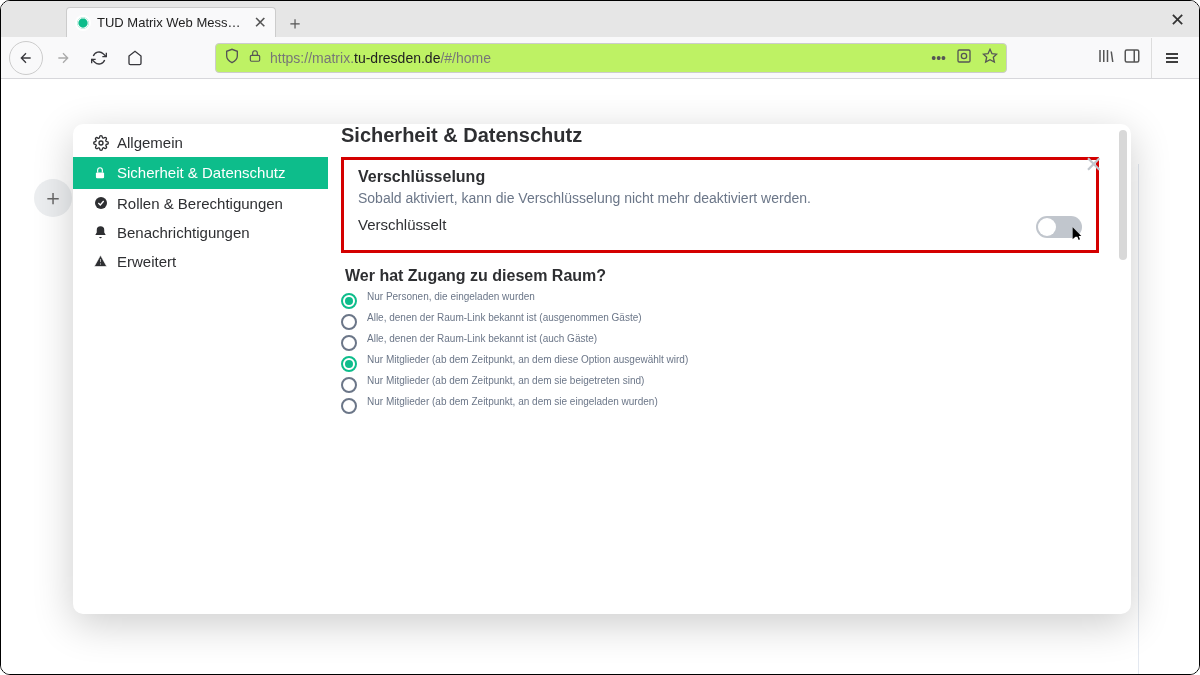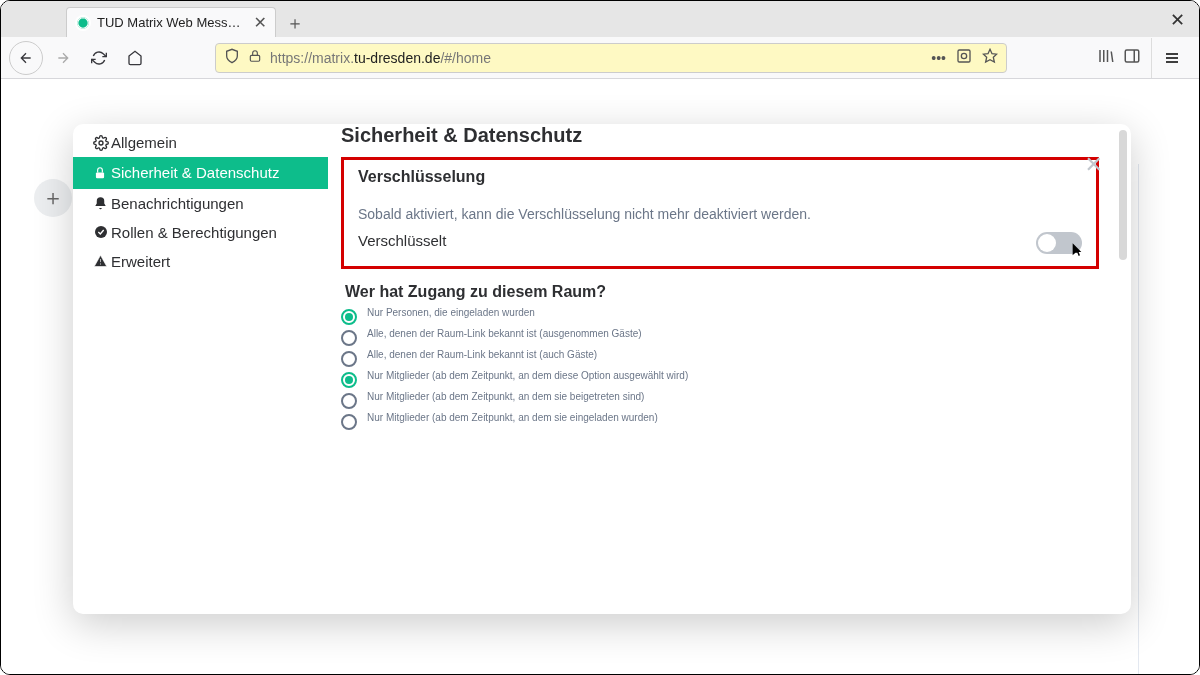--- a/index.html
+++ b/index.html
@@ -77,21 +77,21 @@
   .nav-btn.disabled { color: #aaa; }
   .nav-btn.back {
     border: 1px solid #ccc;
     border-radius: 50%;
     width: 34px; height: 34px;
   }
   .url-bar {
     flex: 1;
     height: 30px;
     margin: 0 80px 0 60px;
-    background: #fef9c3;
+    background: #bef264;
     border: 1px solid #ccc;
     border-radius: 4px;
     display: flex;
     align-items: center;
     padding: 0 8px;
     gap: 8px;
     font-size: 14px;
   }
   .url-bar .shield, .url-bar .lock { color: #555; }
   .url-text { flex: 1; color: #777; }
@@ -175,21 +175,21 @@
     display: flex;
     height: calc(100% - 70px);
   }
   .sidebar {
     width: 260px;
     padding: 4px 0 0 10px;
   }
   .side-item {
     display: flex;
     align-items: center;
-    gap: 0;
+    gap: 6px;
     padding: 6px 10px;
     font-size: 15px;
     color: #2e2f32;
     cursor: pointer;
     border-radius: 4px;
   }
   .side-item.active {
     background: #0dbd8b;
     color: #fff;
     border-radius: 0;
@@ -213,21 +213,21 @@
   }
   .highlight-box {
     border: 3px solid #d40000;
     padding: 8px 14px 12px 14px;
     margin-bottom: 14px;
   }
   .sub-h {
     font-size: 16px;
     font-weight: 700;
     color: #2e2f32;
-    margin-bottom: 20px;
+    margin-bottom: 4px;
   }
   .desc {
     font-size: 14px;
     color: #6b7688;
     margin-bottom: 10px;
   }
   .toggle-row {
     display: flex;
     justify-content: space-between;
     align-items: flex-start;
@@ -406,34 +406,34 @@
         <span class="icon">
             <svg width="14" height="14" viewBox="0 0 24 24" fill="currentColor">
               <rect x="5" y="11" width="14" height="10" rx="2"></rect>
               <path d="M8 11V7a4 4 0 0 1 8 0v4" stroke="currentColor" stroke-width="2" fill="none"></path>
             </svg>
           </span>
         <span>Sicherheit &amp; Datenschutz</span>
       </div>
       <div class="side-item">
         <span class="icon">
-            <svg width="15" height="15" viewBox="0 0 24 24" fill="currentColor">
-              <path d="M12 2a6 6 0 0 0-6 6v4l-2 3v1h16v-1l-2-3V8a6 6 0 0 0-6-6zM10 19a2 2 0 0 0 4 0"></path>
-            </svg>
-          </span>
-        <span>Benachrichtigungen</span>
-      </div>
-      <div class="side-item">
-        <span class="icon">
             <svg width="16" height="16" viewBox="0 0 24 24" fill="currentColor">
               <circle cx="12" cy="12" r="9"></circle>
               <path d="M8 12l3 3 5-6" stroke="#fff" stroke-width="2" fill="none"></path>
             </svg>
           </span>
         <span>Rollen &amp; Berechtigungen</span>
+      </div>
+      <div class="side-item">
+        <span class="icon">
+            <svg width="15" height="15" viewBox="0 0 24 24" fill="currentColor">
+              <path d="M12 2a6 6 0 0 0-6 6v4l-2 3v1h16v-1l-2-3V8a6 6 0 0 0-6-6zM10 19a2 2 0 0 0 4 0"></path>
+            </svg>
+          </span>
+        <span>Benachrichtigungen</span>
       </div>
       <div class="side-item">
         <span class="icon">
             <svg width="15" height="15" viewBox="0 0 24 24" fill="currentColor">
               <path d="M12 2L2 20h20L12 2zm0 6v5m0 2v2" stroke="#fff" stroke-width="1"></path>
             </svg>
           </span>
         <span>Erweitert</span>
       </div>
     </div>

